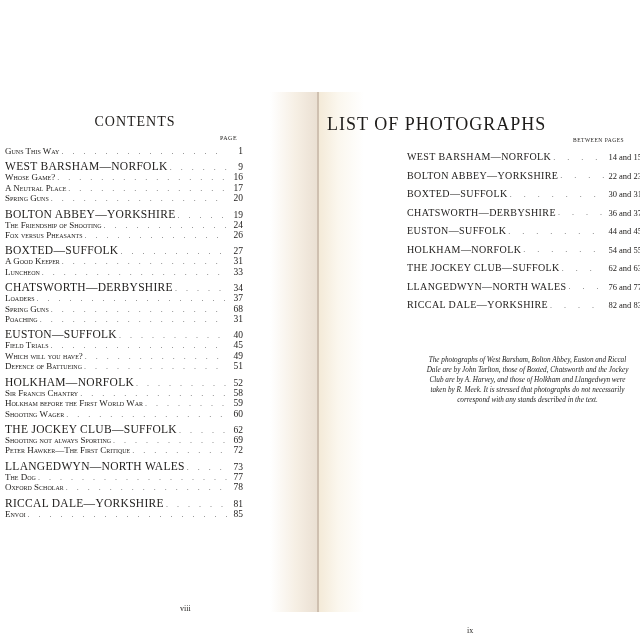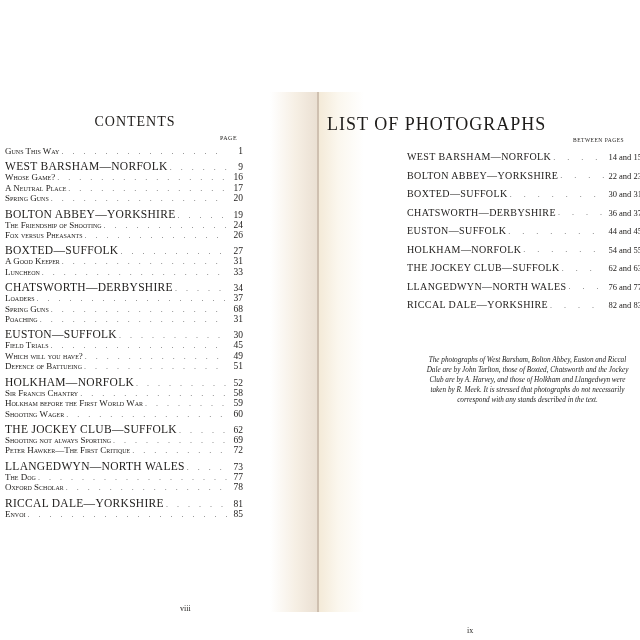--- a/index.html
+++ b/index.html
@@ -110,21 +110,21 @@
         <span class="pg">68</span>
       </div>
       <div class="row">
         <span class="label">Poaching</span>
         <span class="dots">........................................</span>
         <span class="pg">31</span>
       </div>
       <div class="row section">
         <span class="label">EUSTON—SUFFOLK</span>
         <span class="dots">........................................</span>
-        <span class="pg">30</span>
+        <span class="pg">40</span>
       </div>
       <div class="row">
         <span class="label">Field Trials</span>
         <span class="dots">........................................</span>
         <span class="pg">45</span>
       </div>
       <div class="row">
         <span class="label">Which will you have?</span>
         <span class="dots">........................................</span>
         <span class="pg">49</span>

